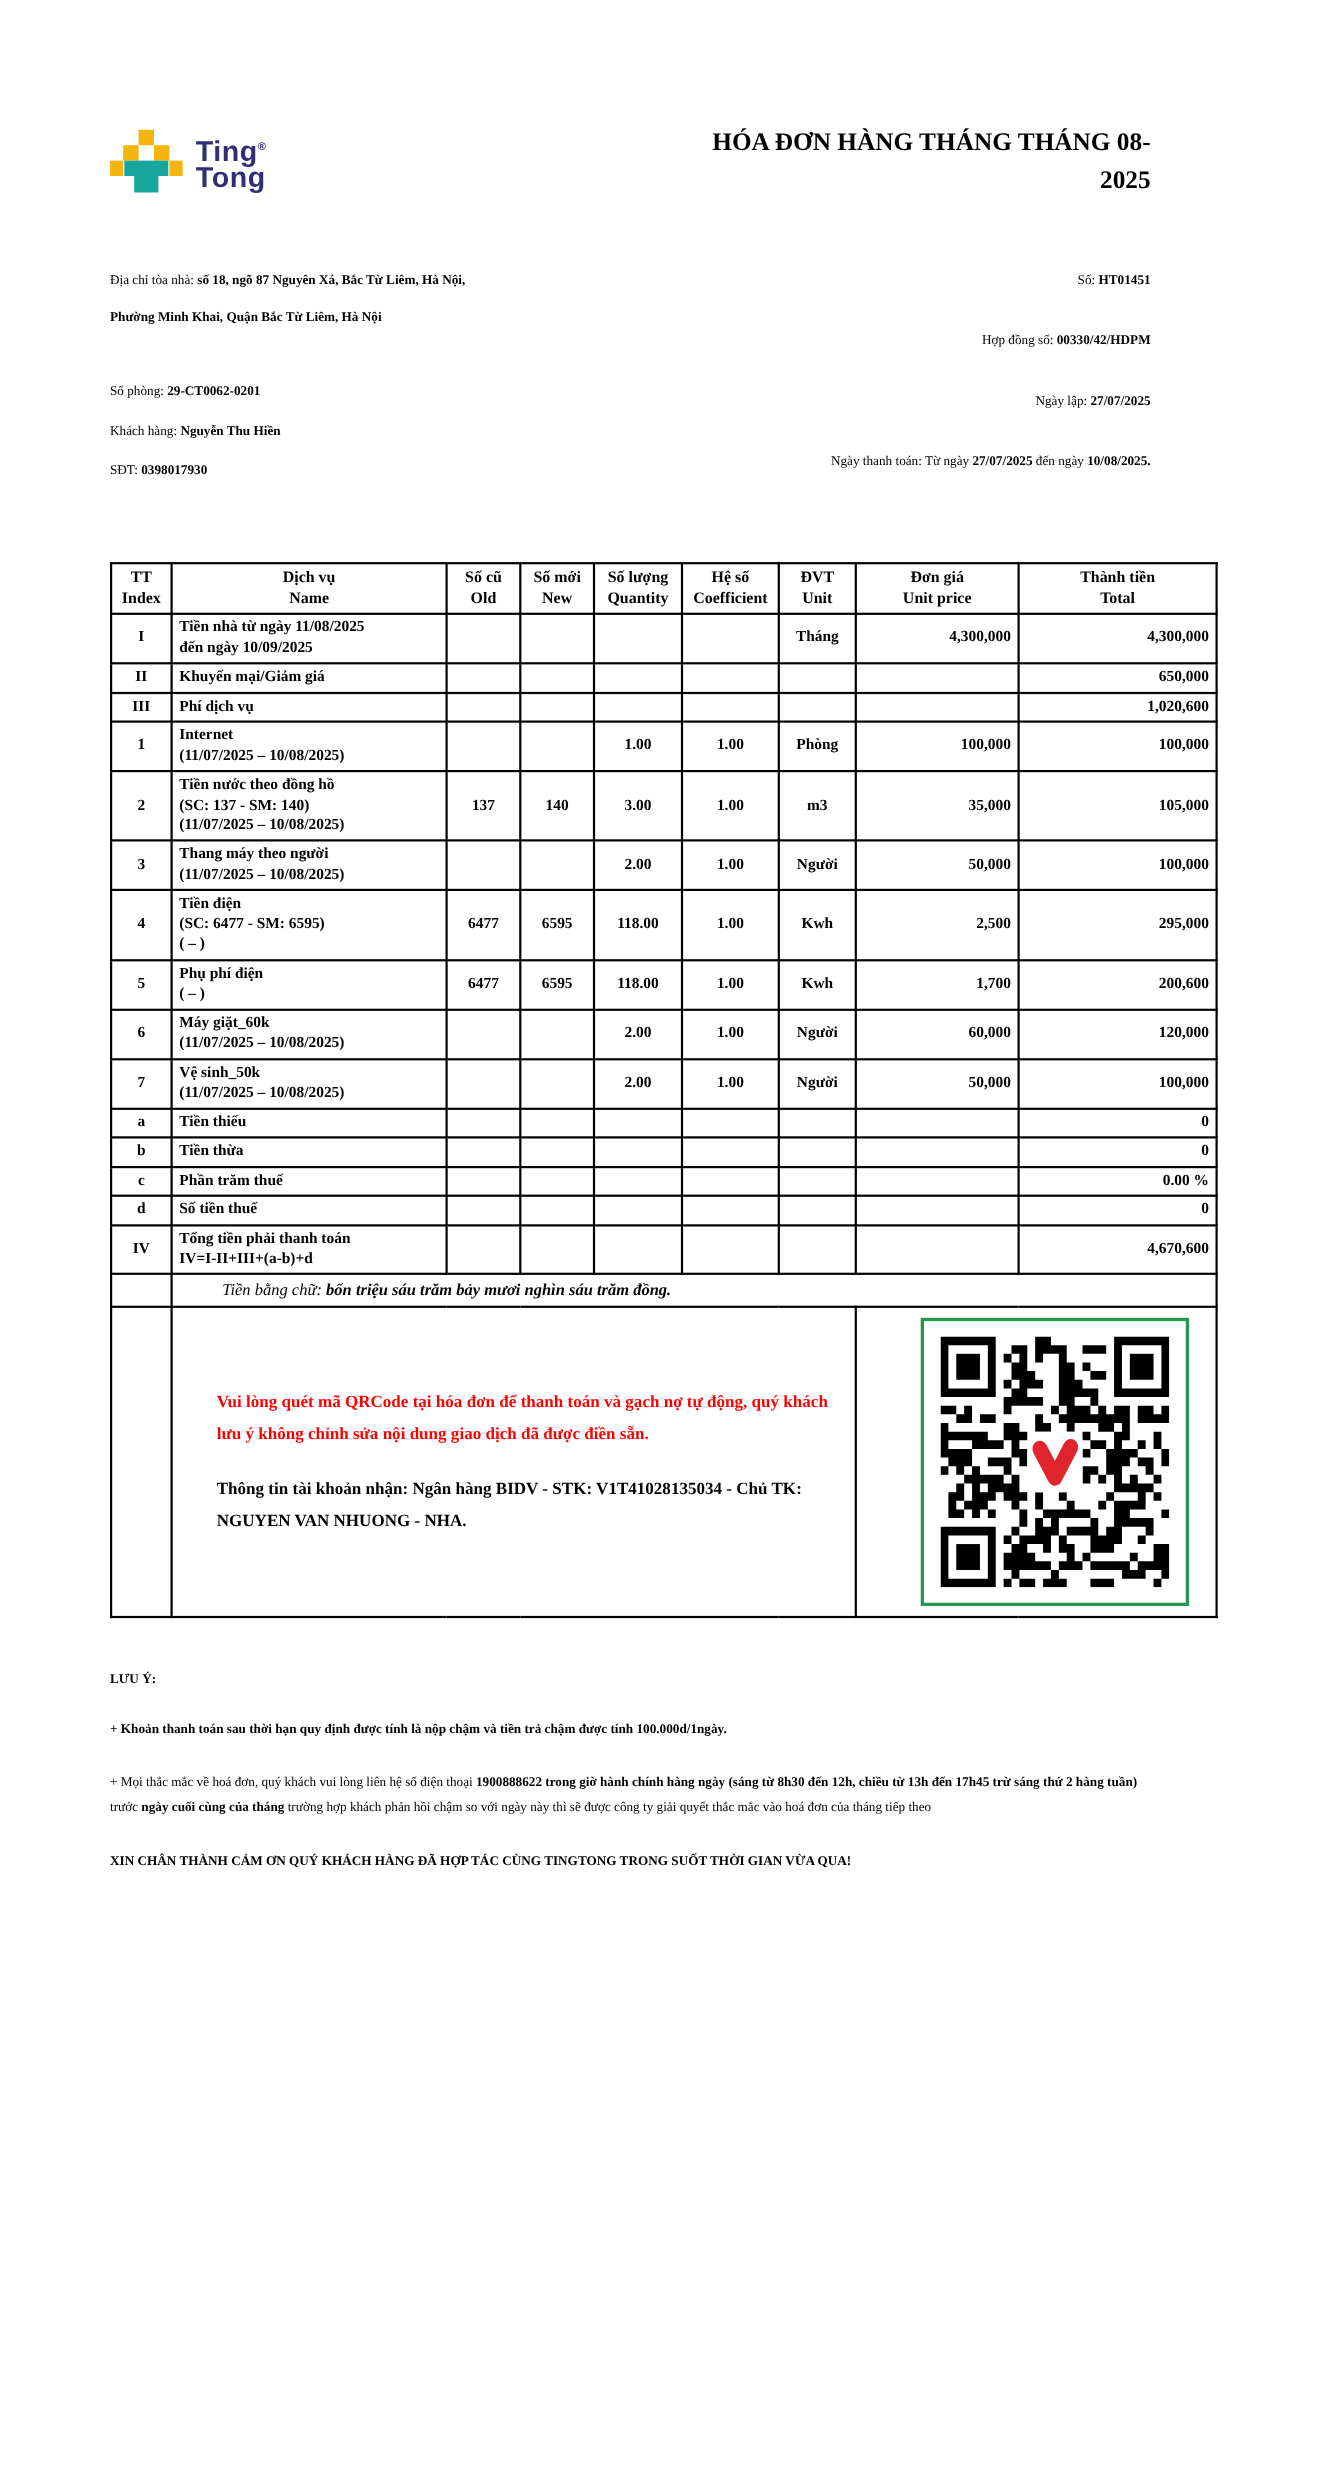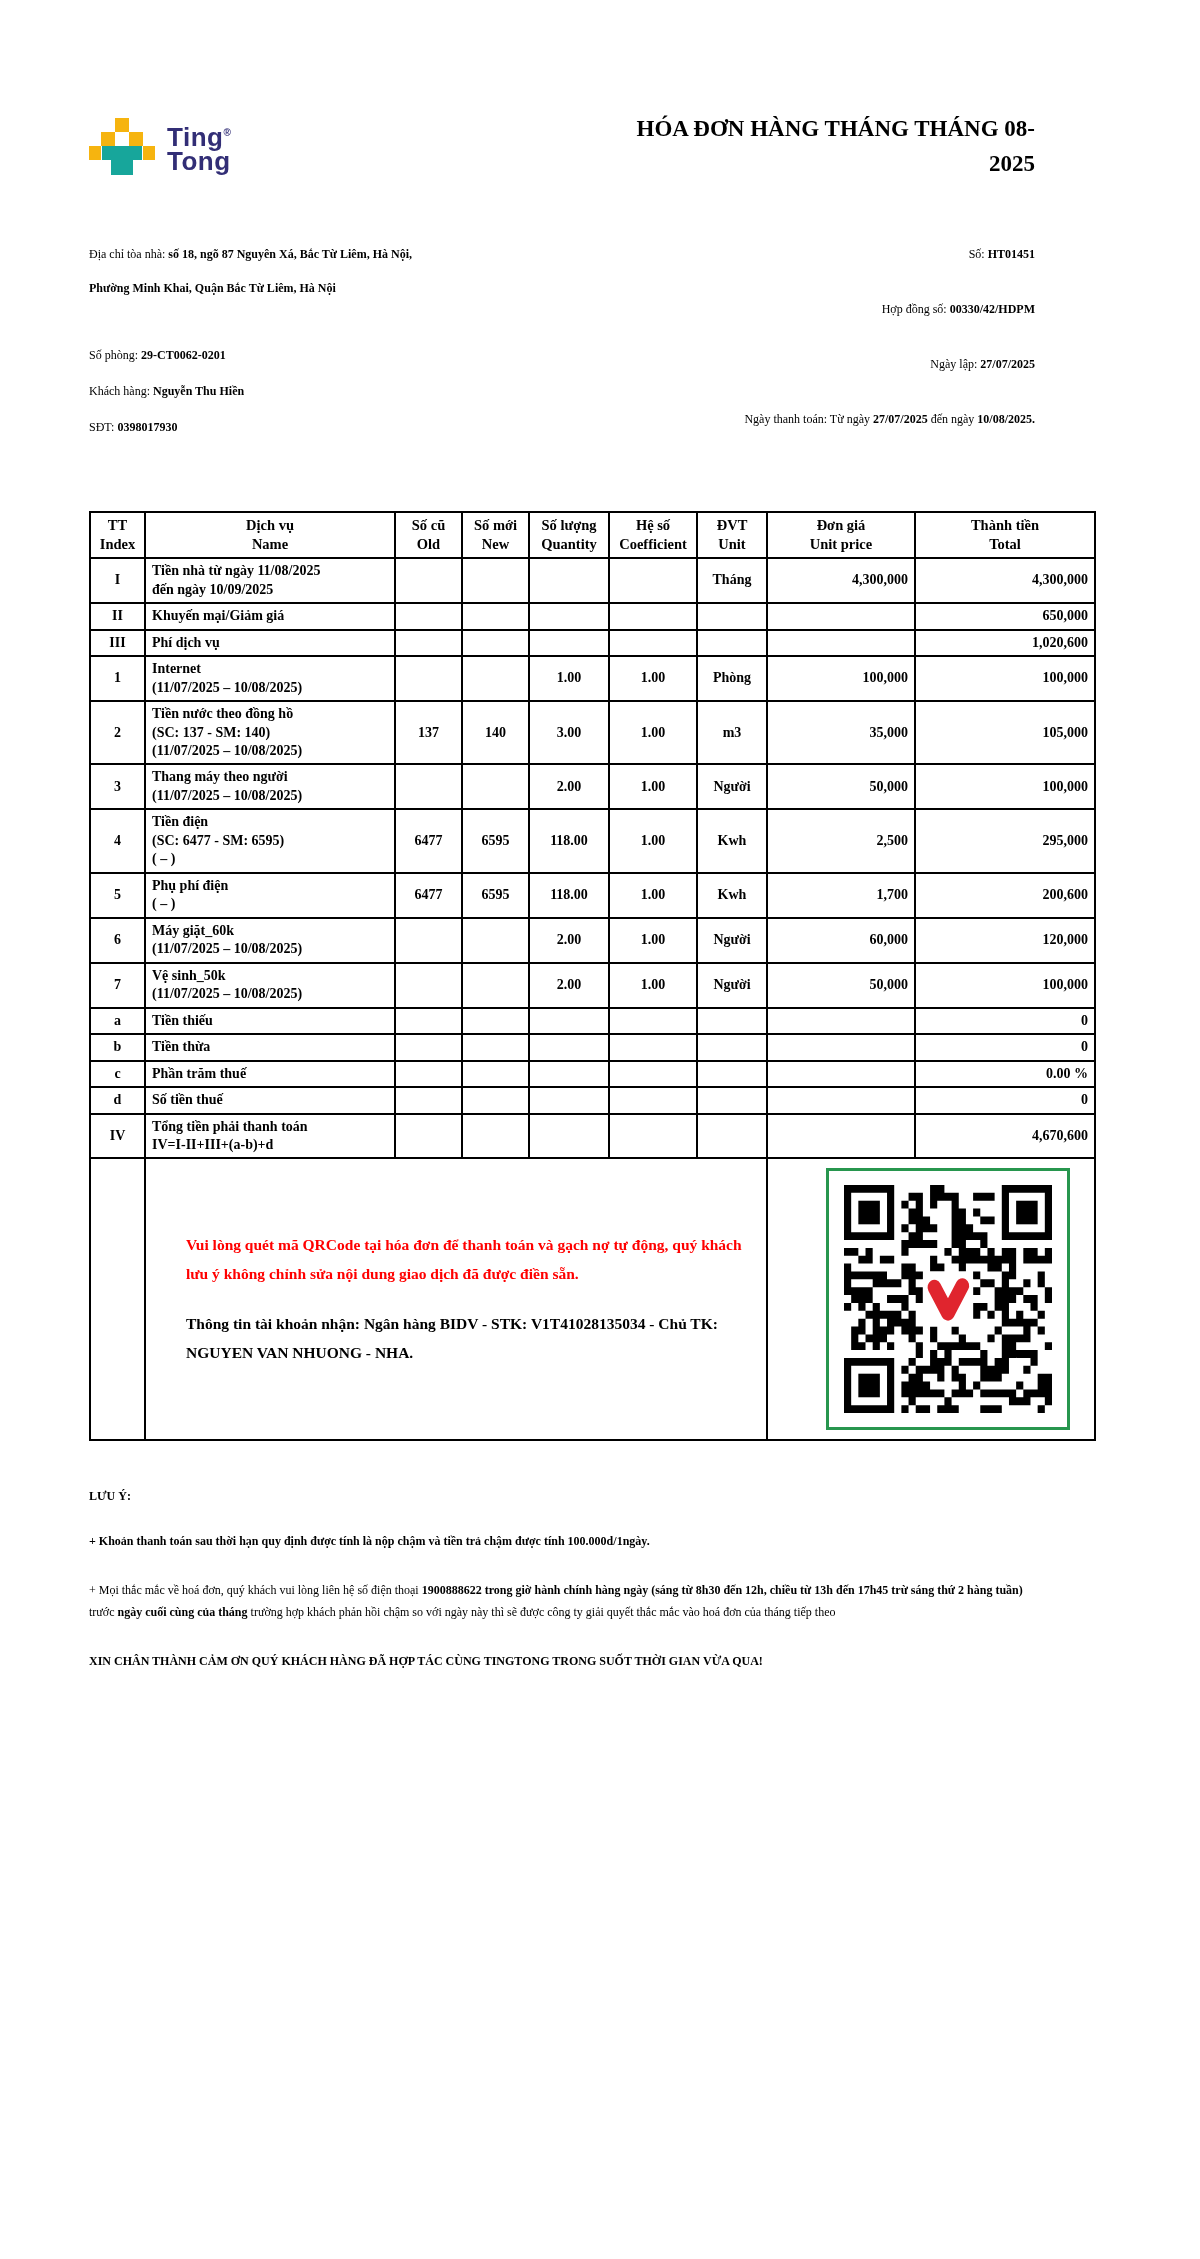--- a/index.html
+++ b/index.html
@@ -2,21 +2,21 @@
 <html style="--logo_navy: #322e76; --logo_yellow: #f6b40f; --logo_teal: #17a69b; --table_border: #000000; --red_note: #ff0000; --qr_border_green: #27964e; --qr_logo_red: #e0252e;"><head>
 <meta charset="utf-8">
 <style>
   * { margin:0; padding:0; box-sizing:border-box; }
   html,body { background:#ffffff; }
   body {
     width:1200px; height:2259px; position:relative;
     font-family:"Liberation Serif", serif; color:#000;
     overflow:hidden;
   }
-  .page { position:absolute; left:89px; top:0; width:946px; }
+  .page { position:absolute; left:100px; top:0; width:946px; }
 
   
   .header-row { margin-top:112px; display:flex; justify-content:space-between; align-items:flex-start; }
   .logo { display:flex; align-items:flex-start; margin-top:6px; }
   .logo-icon { position:relative; width:66px; height:58px; flex:0 0 auto; }
   .logo-icon .px { position:absolute; }
   .logo-text {
     margin-left:12px; font-family:"Liberation Sans", sans-serif;
     font-weight:bold; color:var(--logo_navy,#322e76);
     font-size:26px; line-height:0.92; letter-spacing:0.5px; margin-top:8px;
@@ -332,20 +332,24 @@
           <td class="col-old"></td>
           <td class="col-new"></td>
           <td class="col-qty"></td>
           <td class="col-coef"></td>
           <td class="col-unit"></td>
           <td class="col-price"></td>
           <td class="col-total">4,670,600</td>
         </tr>
       </tbody>
     <tfoot>
+      <tr class="words-row">
+        <td></td>
+        <td class="words-cell" colspan="8"><span>Tiền bằng chữ: </span><span class="amount-words">bốn triệu sáu trăm bảy mươi nghìn sáu trăm đồng.</span></td>
+      </tr>
       <tr class="qr-row">
         <td></td>
         <td class="qr-note-cell" colspan="6">
           <div class="red-note">Vui lòng quét mã QRCode tại hóa đơn để thanh toán và gạch nợ tự động, quý khách lưu ý không chỉnh sửa nội dung giao dịch đã được điền sẵn.</div>
           <div class="account-info"><span>Thông tin tài khoản nhận: Ngân hàng BIDV - STK: </span><span class="b">V1T41028135034</span><span> - Chủ TK: </span><span class="b">NGUYEN VAN NHUONG - NHA.</span></div>
         </td>
         <td class="qr-cell" colspan="2">
           <div class="qr-frame">
             <svg width="208" height="228" viewBox="0 0 29 29" preserveAspectRatio="none" xmlns="http://www.w3.org/2000/svg">
                 <path d="M12 0h1v1h-1zM13 0h1v1h-1zM9 1h1v1h-1zM10 1h1v1h-1zM12 1h1v1h-1zM13 1h1v1h-1zM14 1h1v1h-1zM15 1h1v1h-1zM18 1h1v1h-1zM19 1h1v1h-1zM20 1h1v1h-1zM8 2h1v1h-1zM10 2h1v1h-1zM12 2h1v1h-1zM15 2h1v1h-1zM9 3h1v1h-1zM10 3h1v1h-1zM15 3h1v1h-1zM16 3h1v1h-1zM18 3h1v1h-1zM9 4h1v1h-1zM10 4h1v1h-1zM11 4h1v1h-1zM15 4h1v1h-1zM16 4h1v1h-1zM19 4h1v1h-1zM20 4h1v1h-1zM8 5h1v1h-1zM10 5h1v1h-1zM11 5h1v1h-1zM12 5h1v1h-1zM15 5h1v1h-1zM16 5h1v1h-1zM17 5h1v1h-1zM9 6h1v1h-1zM10 6h1v1h-1zM15 6h1v1h-1zM16 6h1v1h-1zM17 6h1v1h-1zM18 6h1v1h-1zM19 6h1v1h-1zM8 7h1v1h-1zM9 7h1v1h-1zM10 7h1v1h-1zM11 7h1v1h-1zM12 7h1v1h-1zM15 7h1v1h-1zM16 7h1v1h-1zM19 7h1v1h-1zM0 8h1v1h-1zM1 8h1v1h-1zM3 8h1v1h-1zM8 8h1v1h-1zM14 8h1v1h-1zM16 8h1v1h-1zM17 8h1v1h-1zM18 8h1v1h-1zM20 8h1v1h-1zM22 8h1v1h-1zM23 8h1v1h-1zM25 8h1v1h-1zM26 8h1v1h-1zM28 8h1v1h-1zM2 9h1v1h-1zM3 9h1v1h-1zM5 9h1v1h-1zM6 9h1v1h-1zM12 9h1v1h-1zM15 9h1v1h-1zM16 9h1v1h-1zM17 9h1v1h-1zM18 9h1v1h-1zM19 9h1v1h-1zM20 9h1v1h-1zM21 9h1v1h-1zM22 9h1v1h-1zM23 9h1v1h-1zM25 9h1v1h-1zM26 9h1v1h-1zM27 9h1v1h-1zM28 9h1v1h-1zM0 10h1v1h-1zM8 10h1v1h-1zM9 10h1v1h-1zM12 10h1v1h-1zM13 10h1v1h-1zM16 10h1v1h-1zM20 10h1v1h-1zM21 10h1v1h-1zM23 10h1v1h-1zM0 11h1v1h-1zM1 11h1v1h-1zM2 11h1v1h-1zM3 11h1v1h-1zM4 11h1v1h-1zM5 11h1v1h-1zM8 11h1v1h-1zM9 11h1v1h-1zM10 11h1v1h-1zM18 11h1v1h-1zM22 11h1v1h-1zM23 11h1v1h-1zM27 11h1v1h-1zM0 12h1v1h-1zM4 12h1v1h-1zM5 12h1v1h-1zM6 12h1v1h-1zM7 12h1v1h-1zM9 12h1v1h-1zM19 12h1v1h-1zM20 12h1v1h-1zM22 12h1v1h-1zM25 12h1v1h-1zM27 12h1v1h-1zM0 13h1v1h-1zM1 13h1v1h-1zM2 13h1v1h-1zM3 13h1v1h-1zM9 13h1v1h-1zM10 13h1v1h-1zM18 13h1v1h-1zM21 13h1v1h-1zM22 13h1v1h-1zM23 13h1v1h-1zM24 13h1v1h-1zM28 13h1v1h-1zM1 14h1v1h-1zM2 14h1v1h-1zM3 14h1v1h-1zM6 14h1v1h-1zM7 14h1v1h-1zM8 14h1v1h-1zM10 14h1v1h-1zM21 14h1v1h-1zM22 14h1v1h-1zM23 14h1v1h-1zM25 14h1v1h-1zM26 14h1v1h-1zM28 14h1v1h-1zM0 15h1v1h-1zM2 15h1v1h-1zM4 15h1v1h-1zM8 15h1v1h-1zM18 15h1v1h-1zM19 15h1v1h-1zM21 15h1v1h-1zM22 15h1v1h-1zM26 15h1v1h-1zM3 16h1v1h-1zM4 16h1v1h-1zM5 16h1v1h-1zM6 16h1v1h-1zM7 16h1v1h-1zM9 16h1v1h-1zM18 16h1v1h-1zM20 16h1v1h-1zM22 16h1v1h-1zM24 16h1v1h-1zM27 16h1v1h-1zM2 17h1v1h-1zM4 17h1v1h-1zM6 17h1v1h-1zM7 17h1v1h-1zM8 17h1v1h-1zM9 17h1v1h-1zM22 17h1v1h-1zM23 17h1v1h-1zM24 17h1v1h-1zM25 17h1v1h-1zM26 17h1v1h-1zM1 18h1v1h-1zM2 18h1v1h-1zM4 18h1v1h-1zM5 18h1v1h-1zM6 18h1v1h-1zM8 18h1v1h-1zM9 18h1v1h-1zM10 18h1v1h-1zM12 18h1v1h-1zM15 18h1v1h-1zM21 18h1v1h-1zM25 18h1v1h-1zM27 18h1v1h-1zM1 19h1v1h-1zM3 19h1v1h-1zM4 19h1v1h-1zM5 19h1v1h-1zM9 19h1v1h-1zM12 19h1v1h-1zM16 19h1v1h-1zM20 19h1v1h-1zM22 19h1v1h-1zM23 19h1v1h-1zM24 19h1v1h-1zM25 19h1v1h-1zM1 20h1v1h-1zM2 20h1v1h-1zM4 20h1v1h-1zM6 20h1v1h-1zM10 20h1v1h-1zM13 20h1v1h-1zM14 20h1v1h-1zM15 20h1v1h-1zM16 20h1v1h-1zM17 20h1v1h-1zM18 20h1v1h-1zM22 20h1v1h-1zM23 20h1v1h-1zM28 20h1v1h-1zM10 21h1v1h-1zM12 21h1v1h-1zM14 21h1v1h-1zM19 21h1v1h-1zM22 21h1v1h-1zM23 21h1v1h-1zM24 21h1v1h-1zM25 21h1v1h-1zM26 21h1v1h-1zM9 22h1v1h-1zM12 22h1v1h-1zM13 22h1v1h-1zM14 22h1v1h-1zM16 22h1v1h-1zM17 22h1v1h-1zM18 22h1v1h-1zM19 22h1v1h-1zM21 22h1v1h-1zM22 22h1v1h-1zM26 22h1v1h-1zM8 23h1v1h-1zM10 23h1v1h-1zM11 23h1v1h-1zM12 23h1v1h-1zM13 23h1v1h-1zM15 23h1v1h-1zM19 23h1v1h-1zM20 23h1v1h-1zM21 23h1v1h-1zM22 23h1v1h-1zM25 23h1v1h-1zM9 24h1v1h-1zM10 24h1v1h-1zM13 24h1v1h-1zM15 24h1v1h-1zM16 24h1v1h-1zM19 24h1v1h-1zM20 24h1v1h-1zM21 24h1v1h-1zM27 24h1v1h-1zM28 24h1v1h-1zM8 25h1v1h-1zM9 25h1v1h-1zM10 25h1v1h-1zM11 25h1v1h-1zM16 25h1v1h-1zM18 25h1v1h-1zM24 25h1v1h-1zM27 25h1v1h-1zM28 25h1v1h-1zM8 26h1v1h-1zM9 26h1v1h-1zM10 26h1v1h-1zM11 26h1v1h-1zM12 26h1v1h-1zM13 26h1v1h-1zM15 26h1v1h-1zM16 26h1v1h-1zM17 26h1v1h-1zM19 26h1v1h-1zM20 26h1v1h-1zM21 26h1v1h-1zM22 26h1v1h-1zM23 26h1v1h-1zM25 26h1v1h-1zM26 26h1v1h-1zM27 26h1v1h-1zM28 26h1v1h-1zM9 27h1v1h-1zM14 27h1v1h-1zM23 27h1v1h-1zM24 27h1v1h-1zM25 27h1v1h-1zM28 27h1v1h-1zM8 28h1v1h-1zM10 28h1v1h-1zM11 28h1v1h-1zM13 28h1v1h-1zM14 28h1v1h-1zM15 28h1v1h-1zM19 28h1v1h-1zM20 28h1v1h-1zM21 28h1v1h-1zM27 28h1v1h-1z" fill="#000"></path>

